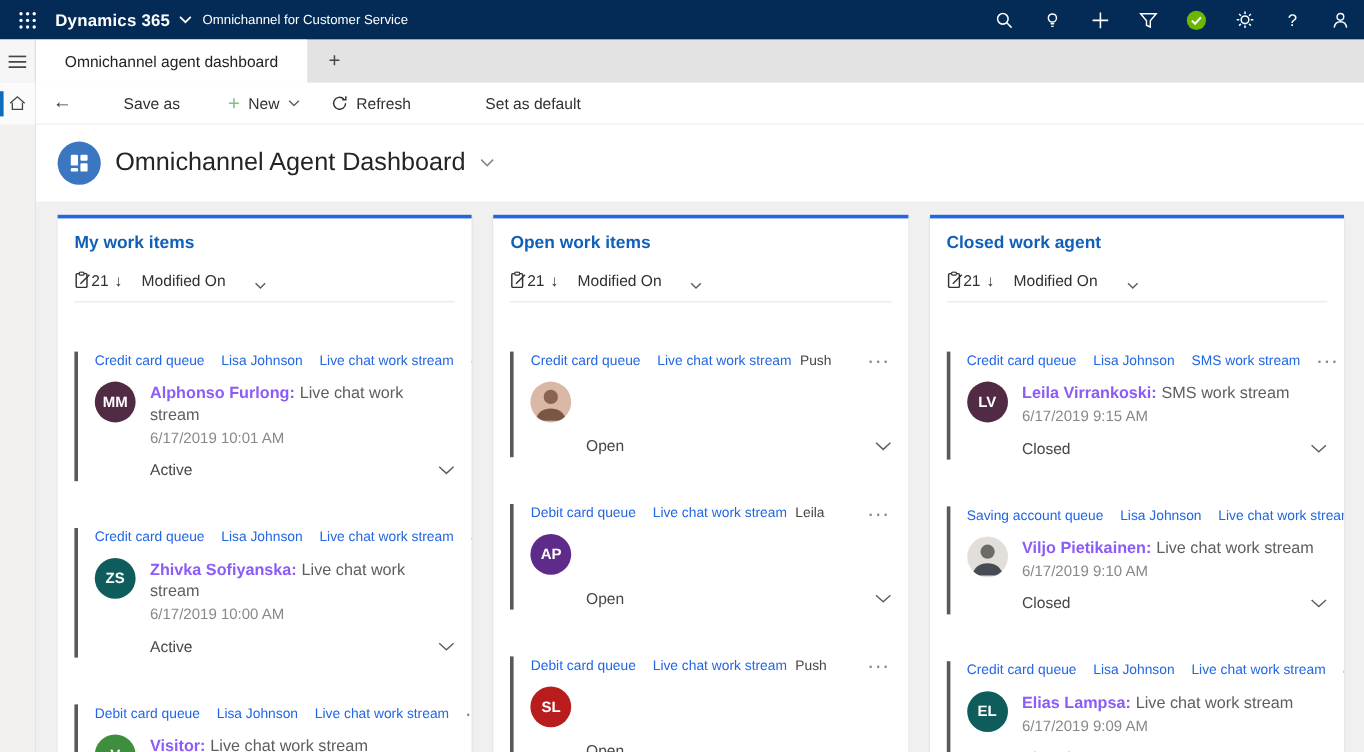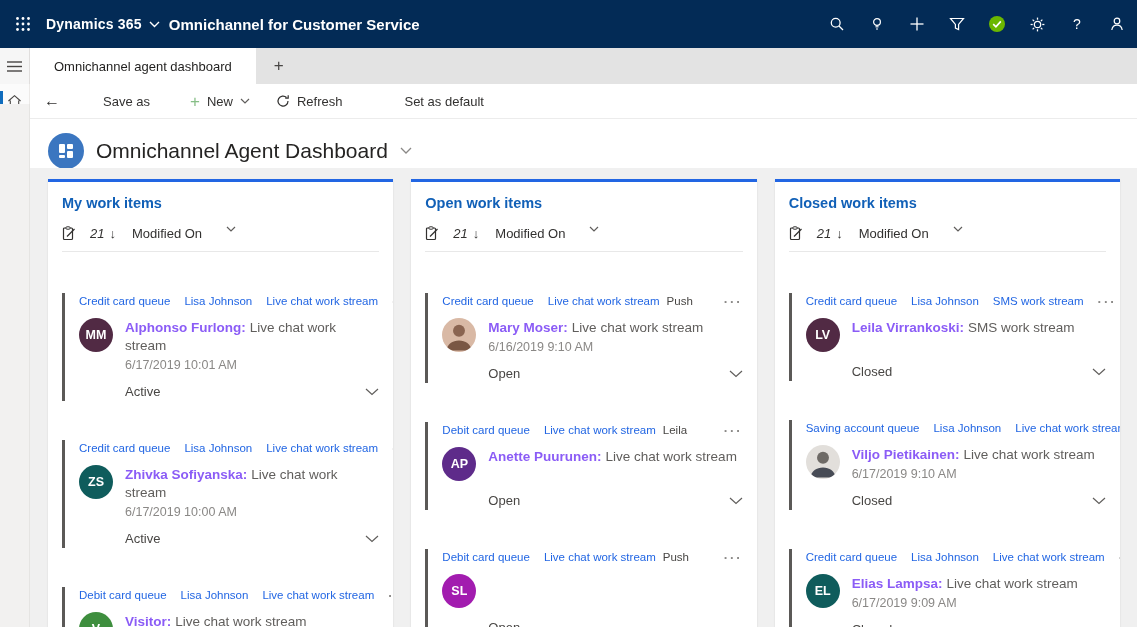--- a/index.html
+++ b/index.html
@@ -1,24 +1,24 @@
 <!DOCTYPE html>
 <html><head>
 <meta charset="utf-8">
 <style>
   * { margin:0; padding:0; box-sizing:border-box; }
   html,body { width:1137px; height:627px; overflow:hidden; background:#fff;
     font-family:"Liberation Sans", sans-serif; }
 
   
-  .topbar { height:48px; background:#032b56; color:#fff; display:flex; align-items:center; }
+  .topbar { height:33px; background:#032b56; color:#fff; display:flex; align-items:center; }
   .waffle-btn { width:46px; height:33px; display:flex; align-items:center; justify-content:center; cursor:pointer; }
   .brand { font-size:14px; font-weight:bold; letter-spacing:.2px; }
   .brand-chev { margin:0 9px 0 7px; display:flex; align-items:center; cursor:pointer; }
-  .appname { font-size:15px; font-weight:700; }
+  .appname { font-size:11px; font-weight:400; }
   .topbar-spacer { flex:1; }
   .top-icon { width:40px; height:33px; display:flex; align-items:center; justify-content:center; cursor:pointer; }
   .help-glyph { font-size:14px; color:#fff; font-weight:400; }
 
   
   .tabbar { height:36px; background:#e3e3e3; display:flex; }
   .rail-cell { width:30px; background:#f6f6f6; border-right:1px solid #e0dedd; display:flex; align-items:center; justify-content:center; position:relative; flex:none; }
   .tab-active { background:#fff; padding:0 24px; display:flex; align-items:center; font-size:13px; color:#201f1e; }
   .tab-plus { width:46px; display:flex; align-items:center; justify-content:center; font-size:17px; color:#484644; cursor:pointer; }
 
@@ -37,23 +37,23 @@
   .title-band { margin-left:30px; height:64px; background:#fff; display:flex; align-items:center; padding-left:18px; }
   .title-icon { width:36px; height:36px; border-radius:50%; background:#3b76c0; display:flex; align-items:center; justify-content:center; flex:none; }
   .page-title { font-size:21px; color:#252423; font-weight:400; margin-left:12px; }
   .title-chev { margin-left:12px; display:flex; align-items:center; cursor:pointer; }
 
   
   .dashboard { position:absolute; top:168px; left:30px; right:0; bottom:0; background:#f0f0f0; padding:11px 17px 0 18px; display:flex; gap:18px; overflow:hidden; }
   .panel { flex:1; background:#fff; border-top:3px solid #2266e3; box-shadow:0 1px 2px rgba(0,0,0,.10); padding:0 14px; height:470px; overflow:hidden; }
   .panel-title { margin-top:13px; font-size:14.5px; font-weight:700; color:#1160b7; }
   .sort-row { margin-top:15px; display:flex; align-items:center; font-size:13px; color:#323130; }
-  .sort-count { margin-left:14px;font-style:italic; }
+  .sort-count { margin-left:0; }
   .sort-arrow { margin-left:5px; font-size:13px; color:#323130; cursor:pointer; }
-  .sort-field { margin-left:16px; display:flex; align-items:flex-start; gap:24px; cursor:pointer; }
+  .sort-field { margin-left:16px; display:flex; align-items:flex-end; gap:24px; cursor:pointer; }
   .hdr-divider { height:1px; background:#e8e8e8; margin-top:10px; }
 
   
   .card { position:relative; margin-top:41px; padding-left:17px; cursor:pointer; }
   .card:first-of-type { margin-top:20px; }
   .bar { position:absolute; left:0; top:0; bottom:-2px; width:3px; background:#5b5957; }
   .card-links { display:flex; align-items:center; gap:14px; font-size:11.5px; height:16px; }
   .link { color:#2266e3; white-space:nowrap; cursor:pointer; }
   .tag { color:#484644; margin-left:-7px; }
   .more { margin-left:auto; color:#8a8886; font-size:13px; font-weight:bold; letter-spacing:2px; cursor:pointer; }
@@ -342,24 +342,20 @@
         <span class="tag">Push</span>
         <span class="more">···</span>
       </div>
       <div class="card-main">
         <span class="avatar photo" style="background-color: rgb(217, 185, 165);">
           <svg viewBox="0 0 24 24">
               <circle cx="12" cy="9" r="4.2" fill="#8a6450"></circle>
               <path d="M3 23c.8-4.8 4.4-7.2 9-7.2s8.2 2.4 9 7.2z" fill="#7a5744"></path>
             </svg>
         </span>
-        <div class="card-text">
-          <div class="card-name"><span class="nm">Mary Moser:</span><span class="subj">Live chat work stream</span></div>
-          <div class="card-time">6/16/2019 9:10 AM</div>
-        </div>
       </div>
       <div class="card-status">
         <span>Open</span>
         <span class="chev-btn">
             <svg width="14" height="8" viewBox="0 0 14 8">
               <polyline points="1,1 7,6.5 13,1" fill="none" stroke="#605e5c" stroke-width="1.2"></polyline>
             </svg>
           </span>
       </div>
     </div>
@@ -368,21 +364,20 @@
       <div class="bar"></div>
       <div class="card-links">
         <span class="link">Debit card queue</span>
         <span class="link">Live chat work stream</span>
         <span class="tag">Leila</span>
         <span class="more">···</span>
       </div>
       <div class="card-main">
         <span class="avatar" style="background-color: rgb(94, 43, 138);">AP</span>
         <div class="card-text">
-          <div class="card-name"><span class="nm">Anette Puurunen:</span><span class="subj">Live chat work stream</span></div>
         </div>
       </div>
       <div class="card-status">
         <span>Open</span>
         <span class="chev-btn">
             <svg width="14" height="8" viewBox="0 0 14 8">
               <polyline points="1,1 7,6.5 13,1" fill="none" stroke="#605e5c" stroke-width="1.2"></polyline>
             </svg>
           </span>
       </div>
@@ -390,31 +385,31 @@
 
     <div class="card">
       <div class="bar"></div>
       <div class="card-links">
         <span class="link">Debit card queue</span>
         <span class="link">Live chat work stream</span>
         <span class="tag">Push</span>
         <span class="more">···</span>
       </div>
       <div class="card-main">
-        <span class="avatar" style="background-color: #a21caf;">SL</span>
+        <span class="avatar" style="background-color: #b91c1c;">SL</span>
       </div>
       <div class="card-status">
         <span>Open</span>
 
       </div>
     </div>
   </div>
 
   <div class="panel">
-    <div class="panel-title">Closed work items</div>
+    <div class="panel-title">Closed work agent</div>
     <div class="sort-row">
       <svg width="14" height="15" viewBox="0 0 14 15">
         <rect x="1.5" y="2" width="9" height="11.5" rx="1" fill="none" stroke="#323130" stroke-width="1.2"></rect>
         <rect x="4" y="0.8" width="4" height="2.4" rx="0.8" fill="#fff" stroke="#323130" stroke-width="1"></rect>
         <line x1="5" y1="10.5" x2="12.5" y2="3" stroke="#323130" stroke-width="1.2"></line>
       </svg>
       <span class="sort-count">21</span>
       <span class="sort-arrow">↓</span>
       <span class="sort-field">
         <span>Modified On</span>
@@ -430,20 +425,21 @@
       <div class="card-links">
         <span class="link">Credit card queue</span>
         <span class="link">Lisa Johnson</span>
         <span class="link">SMS work stream</span>
         <span class="more">···</span>
       </div>
       <div class="card-main">
         <span class="avatar" style="background-color: rgb(81, 42, 68);">LV</span>
         <div class="card-text">
           <div class="card-name"><span class="nm">Leila Virrankoski:</span><span class="subj">SMS work stream</span></div>
+          <div class="card-time">6/17/2019 9:15 AM</div>
         </div>
       </div>
       <div class="card-status">
         <span>Closed</span>
         <span class="chev-btn">
             <svg width="14" height="8" viewBox="0 0 14 8">
               <polyline points="1,1 7,6.5 13,1" fill="none" stroke="#605e5c" stroke-width="1.2"></polyline>
             </svg>
           </span>
       </div>

